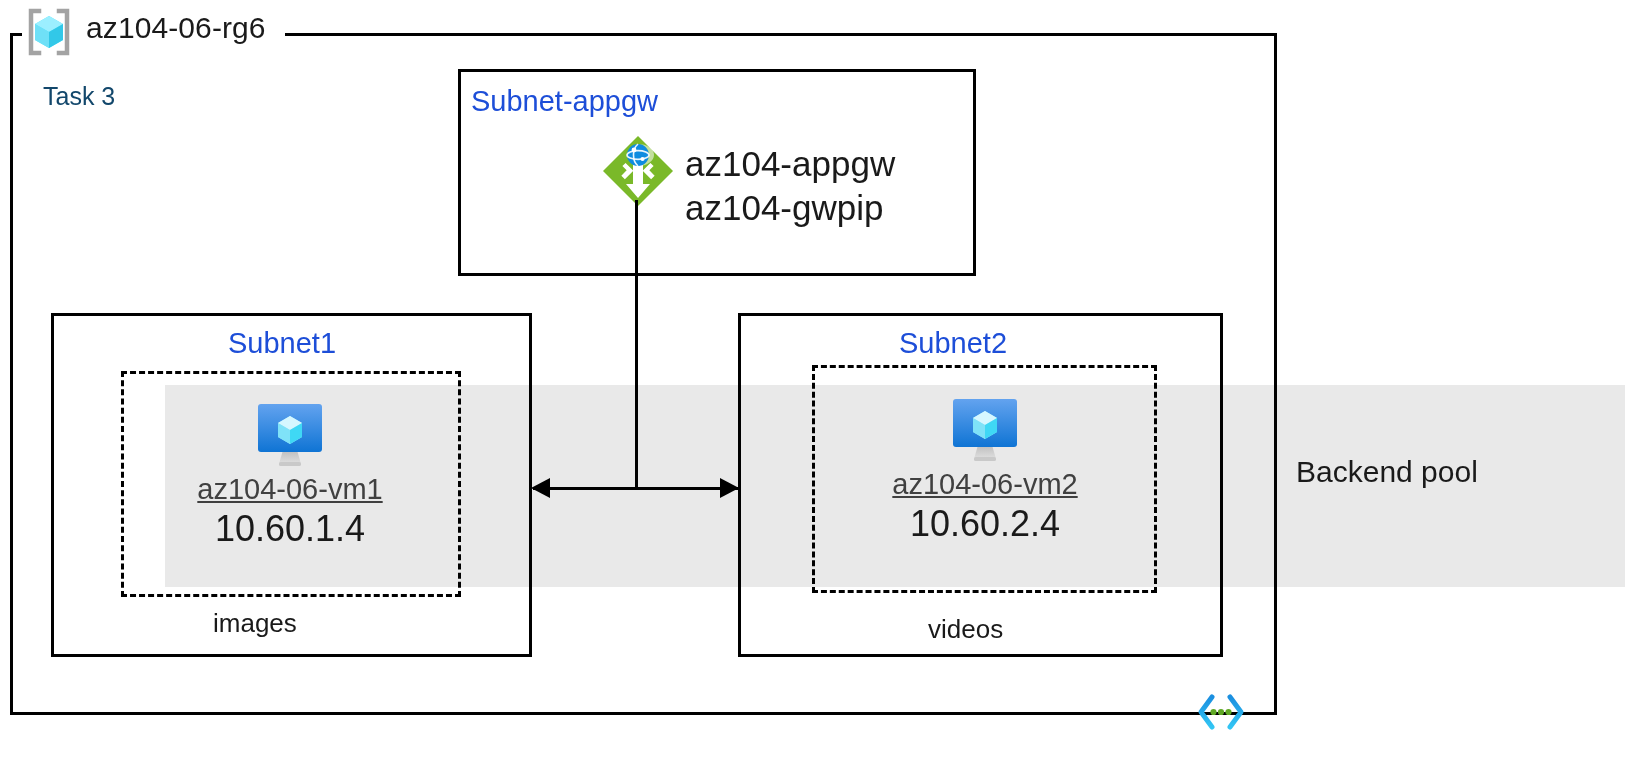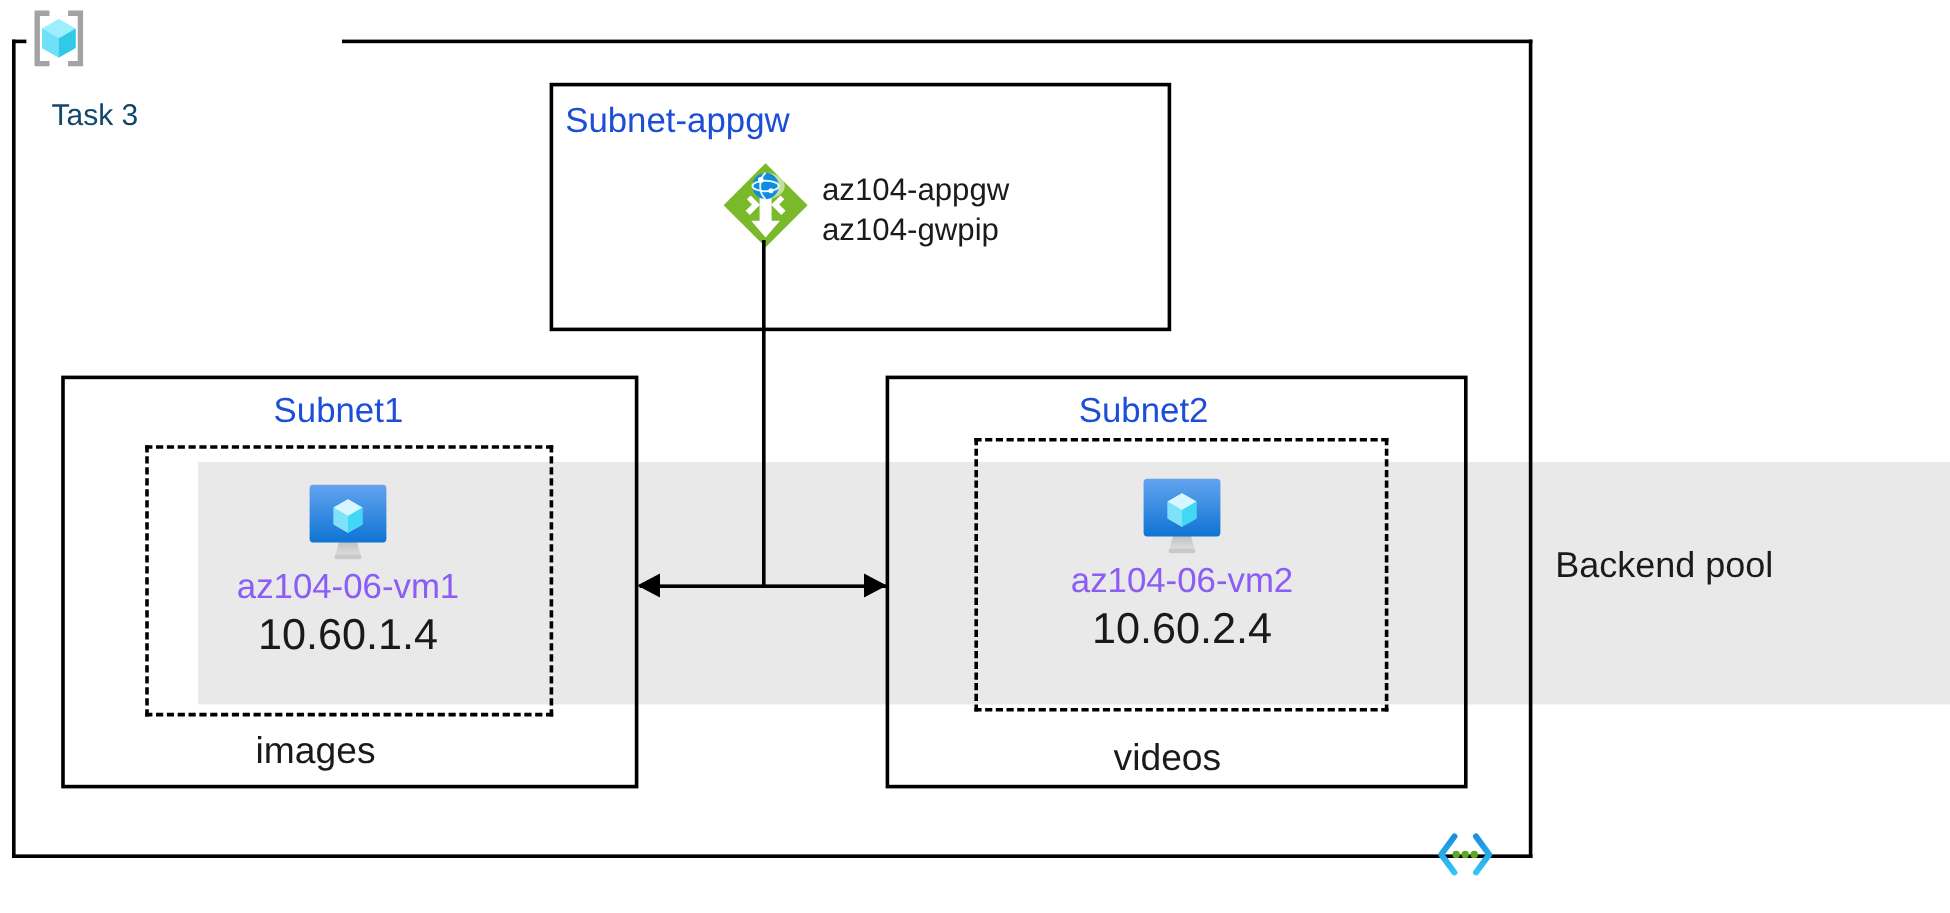--- a/index.html
+++ b/index.html
@@ -181,56 +181,57 @@
   }
   .vm1-block { left: 165px; top: 400px; width: 250px; }
   .vm2-block { left: 860px; top: 395px; width: 250px; }
 
   .vm-icon {
     display: block;
     margin: 0 auto;
   }
   .vm-name {
     font-size: 29px;
-    color: #8b5cf6;
+    color: #404040;
     line-height: 1.22;
     white-space: nowrap;
+    text-decoration: underline;
   }
   .vm-ip {
     font-size: 36px;
     color: #1a1a1a;
     line-height: 1.22;
     white-space: nowrap;
   }
 
   
   .tier-label {
     position: absolute;
-    font-size: 31px;
+    font-size: 26px;
     color: #1a1a1a;
     white-space: nowrap;
   }
   .tier1-label { left: 213px; top: 608px; }
   .tier2-label { left: 928px; top: 614px; }
 
   
   .appgw-icon {
     position: absolute;
     left: 601px;
     top: 134px;
     width: 74px;
     height: 74px;
   }
   .appgw-names {
     position: absolute;
     left: 685px;
     top: 142px;
   }
   .appgw-name {
-    font-size: 26px;
+    font-size: 35px;
     color: #1a1a1a;
     line-height: 1.26;
     white-space: nowrap;
   }
 
   
   .vline {
     position: absolute;
     left: 635px;
     top: 200px;
@@ -295,20 +296,21 @@
 
       <path d="M15 4 L7 4 L7 46 L15 46" fill="none" stroke="#a3a3a3" stroke-width="4.5" stroke-linecap="square"></path>
       <path d="M35 4 L43 4 L43 46 L35 46" fill="none" stroke="#a3a3a3" stroke-width="4.5" stroke-linecap="square"></path>
 
       <polygon points="25,9 39,17 39,33 25,41 11,33 11,17" fill="#50e6ff"></polygon>
       <polygon points="25,9 39,17 25,25 11,17" fill="#9cefff"></polygon>
       <polygon points="25,25 39,17 39,33 25,41" fill="#32c8e8"></polygon>
       <polygon points="25,25 11,17 11,33 25,41" fill="#6fe0f7"></polygon>
     </svg>
   </div>
+  <div class="rg-title">az104-06-rg6</div>
 
   <div class="task-label">Task 3</div>
 
   <div class="subnet-box subnet-appgw"></div>
   <div class="subnet-title subnet-appgw-title">Subnet-appgw</div>
 
   <div class="appgw-icon">
     <svg width="74" height="74" viewBox="0 0 74 74">
       <polygon points="37,2 72,37 37,72 2,37" fill="#7ab929"></polygon>
 

